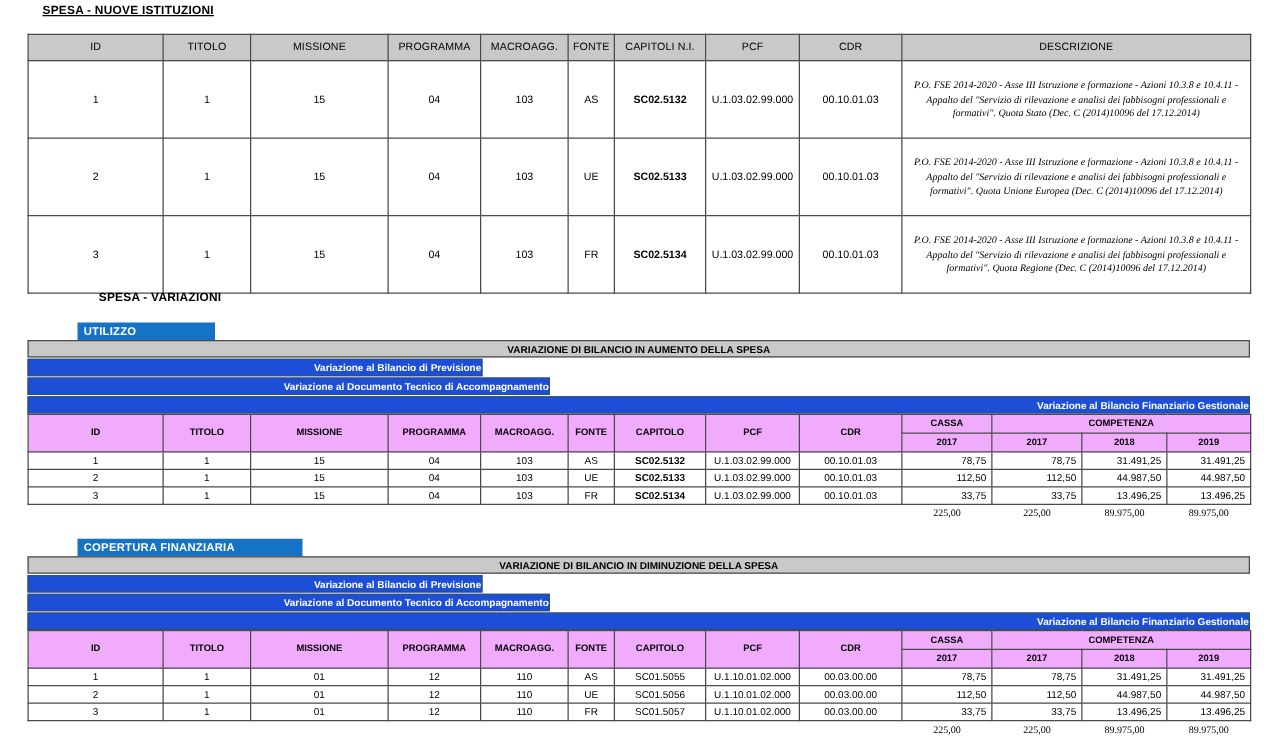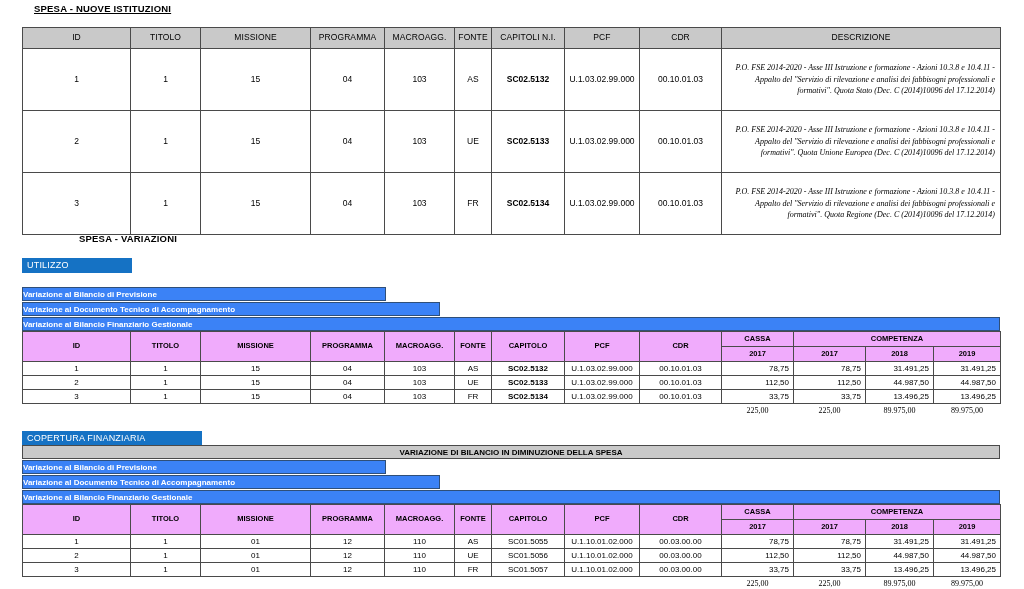--- a/index.html
+++ b/index.html
@@ -40,61 +40,62 @@
     background:#c9c9c9;
     font-weight:bold;
     font-size:8px;
     height:20px;
     letter-spacing:.1px;
   }
 
   
   #tbl-nuove{position:absolute;left:22px;top:27px;width:978px;}
   #tbl-nuove td.desc{
-    text-align:right;
+    text-align:center;
     font-style:italic;
     font-size:8px;
     line-height:1.45;
     padding:3px 5px;
     font-family:"Liberation Serif", serif;
   }
   #tbl-nuove td.cap{font-weight:bold;}
   #tbl-nuove tbody td{height:55px;}
 
   
   .badge{
     background:#1572c4;
     color:#ffffff;
-    font-weight:normal;
+    font-weight:bold;
     font-size:9px;
     height:15px;
     line-height:15px;
     padding-left:5px;
     box-sizing:border-box;
     letter-spacing:.2px;
+    margin-left:40px;
   }
   .band-grey{
     background:#c9c9c9;
     border:1px solid #4a4a4a;
     height:14px;
     line-height:13px;
     font-size:8px;
     font-weight:bold;
     text-align:center;
     box-sizing:border-box;
   }
   .band-blue{
-    background:#3b82f6;
+    background:#1d4ed8;
     border:1px solid #2f4f79;
     color:#ffffff;
     height:14px;
     line-height:13px;
     font-size:8px;
     font-weight:bold;
-    text-align:left;
+    text-align:right;
     box-sizing:border-box;
   }
 
   
   .vgrid td,.vgrid th{height:13px;font-size:8px;}
   .vgrid .hdr2{
     background:#f0abfc;font-weight:bold;font-size:7.5px;height:14px;
   }
   .vgrid tbody td{background:#fff;height:13px;font-size:8px;}
   .vgrid td.num{text-align:right;padding-right:4px;}
@@ -181,20 +182,21 @@
         <td>00.10.01.03</td>
         <td class="desc">P.O. FSE 2014-2020 - Asse III Istruzione e formazione - Azioni 10.3.8 e 10.4.11 - Appalto del "Servizio di rilevazione e analisi dei fabbisogni professionali e formativi". Quota Regione (Dec. C (2014)10096 del 17.12.2014)</td>
       </tr>
     </tbody>
   </table>
 
   <div class="section-caption" style="position:absolute;left:40px;top:233px;margin-left:39px;">SPESA - VARIAZIONI</div>
 
   <div class="badge" style="position:absolute;left:22px;top:258px;width:110px;">UTILIZZO</div>
 
+  <div class="band-grey" style="position:absolute;left:22px;top:272px;width:978px;">VARIAZIONE DI BILANCIO IN AUMENTO DELLA SPESA</div>
 
   <div class="band-blue" style="position:absolute;left:22px;top:287px;width:364px;">Variazione al Bilancio di Previsione</div>
 
   <div class="band-blue" style="position:absolute;left:22px;top:302px;width:418px;">Variazione al Documento Tecnico di Accompagnamento</div>
 
   <div class="band-blue" style="position:absolute;left:22px;top:317px;width:978px;">Variazione al Bilancio Finanziario Gestionale</div>
 
   <table class="grid vgrid" style="position:absolute;left:22px;top:331px;width:978px;">
     <colgroup>
       <col style="width:108px">

